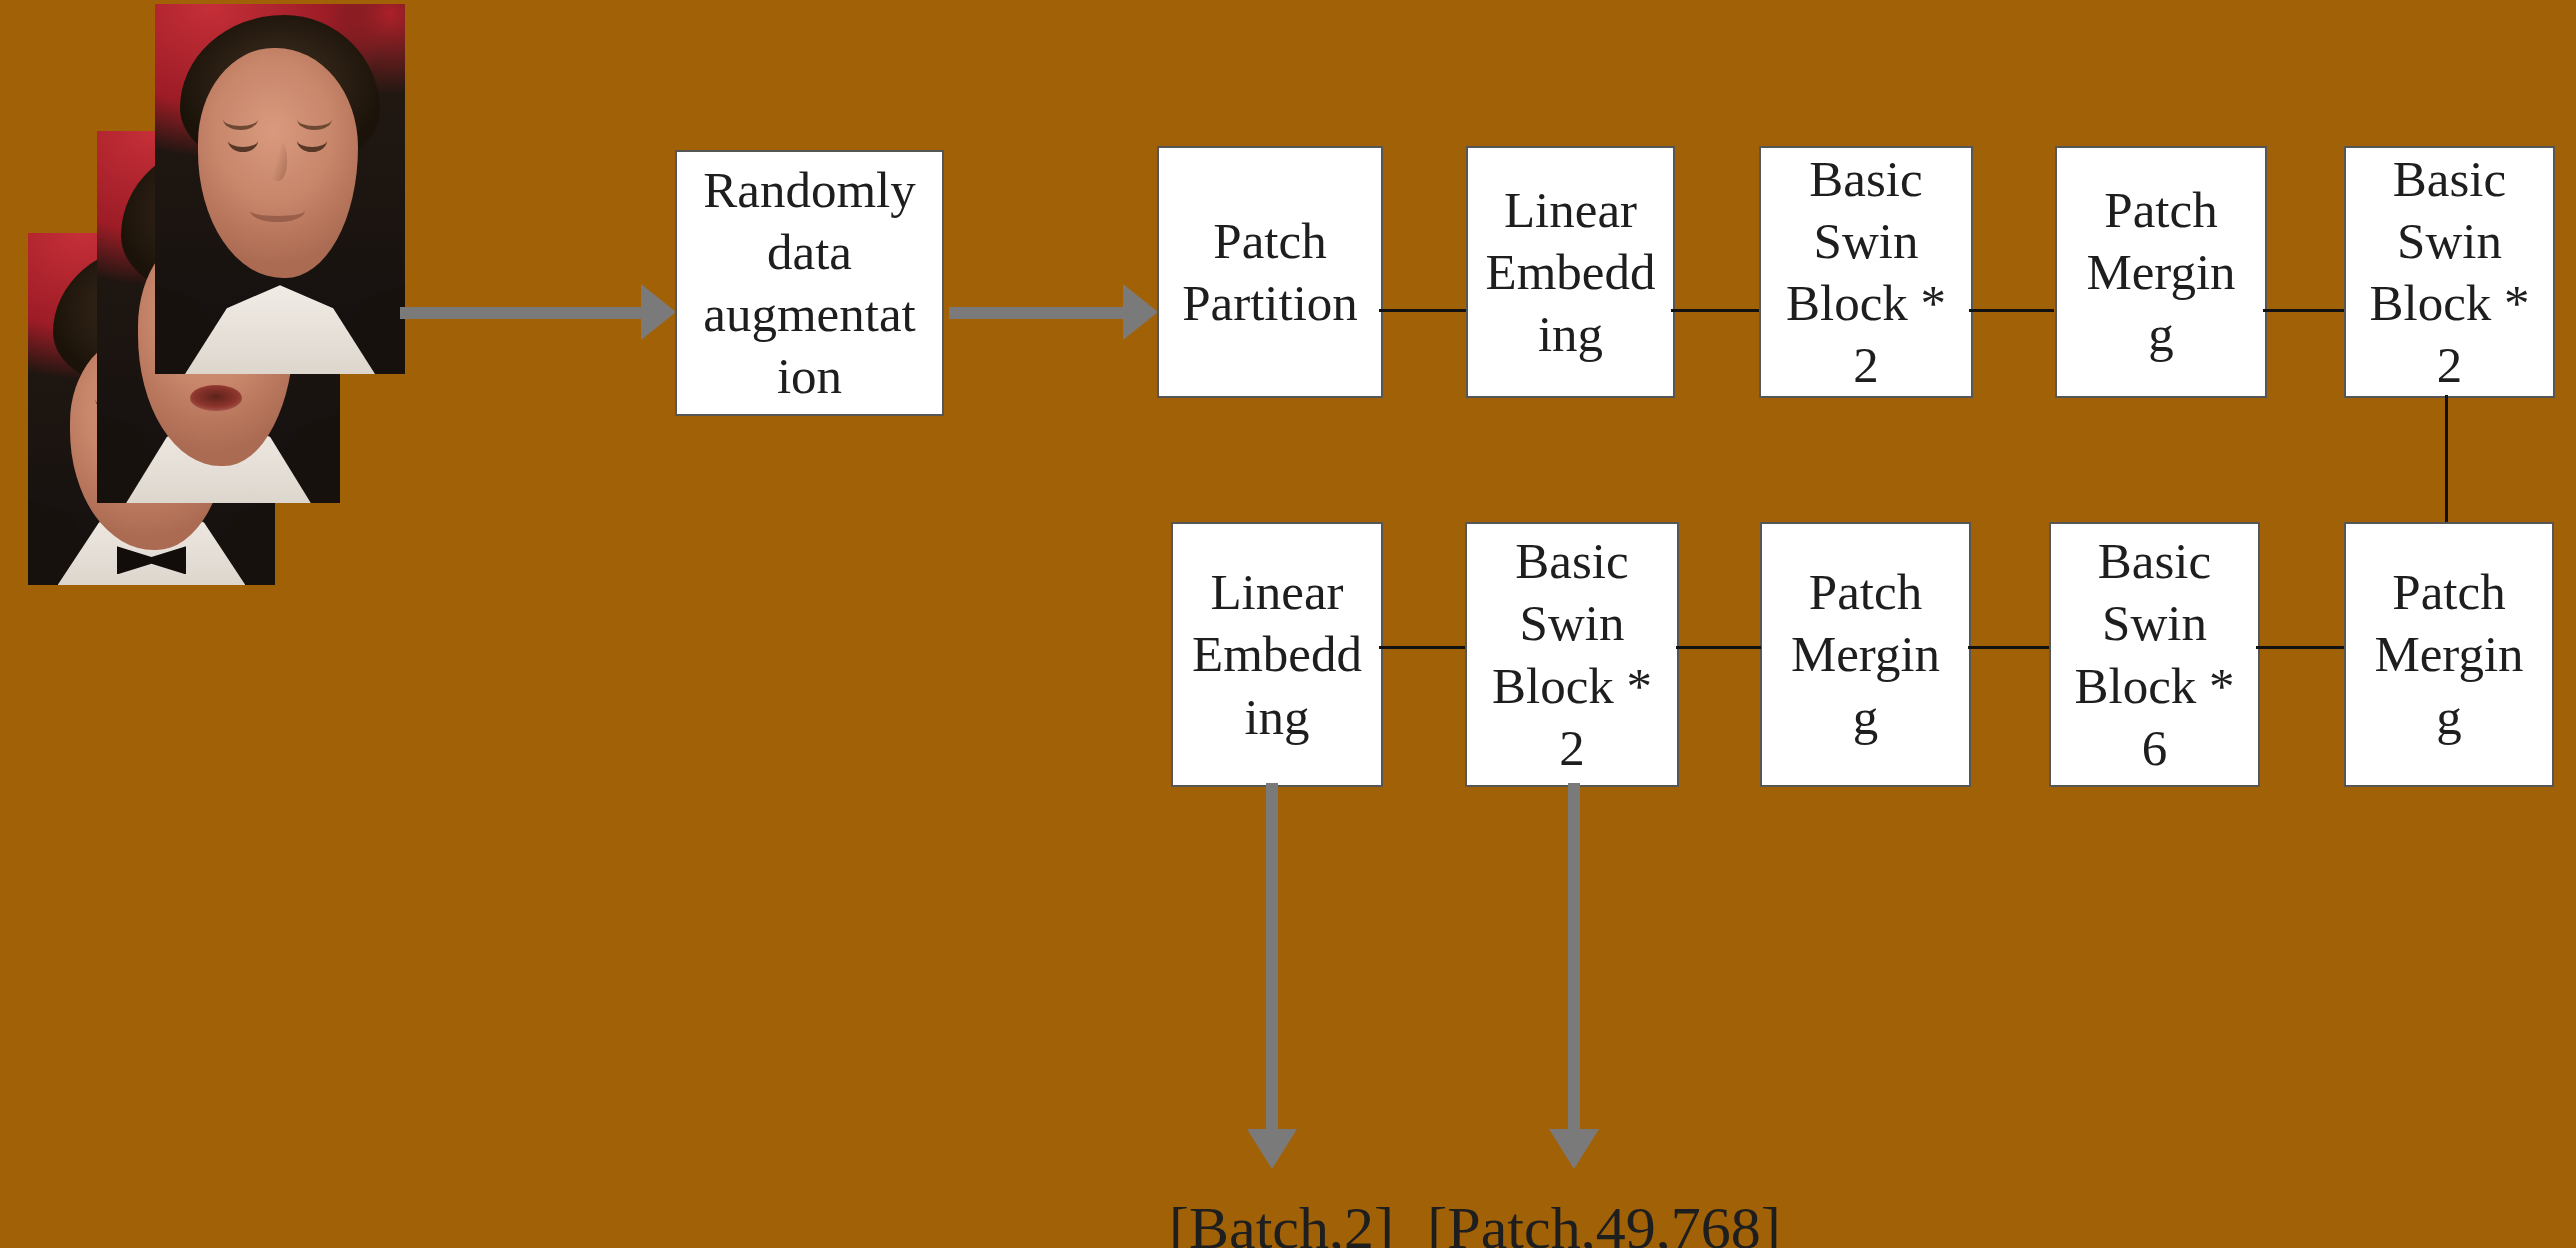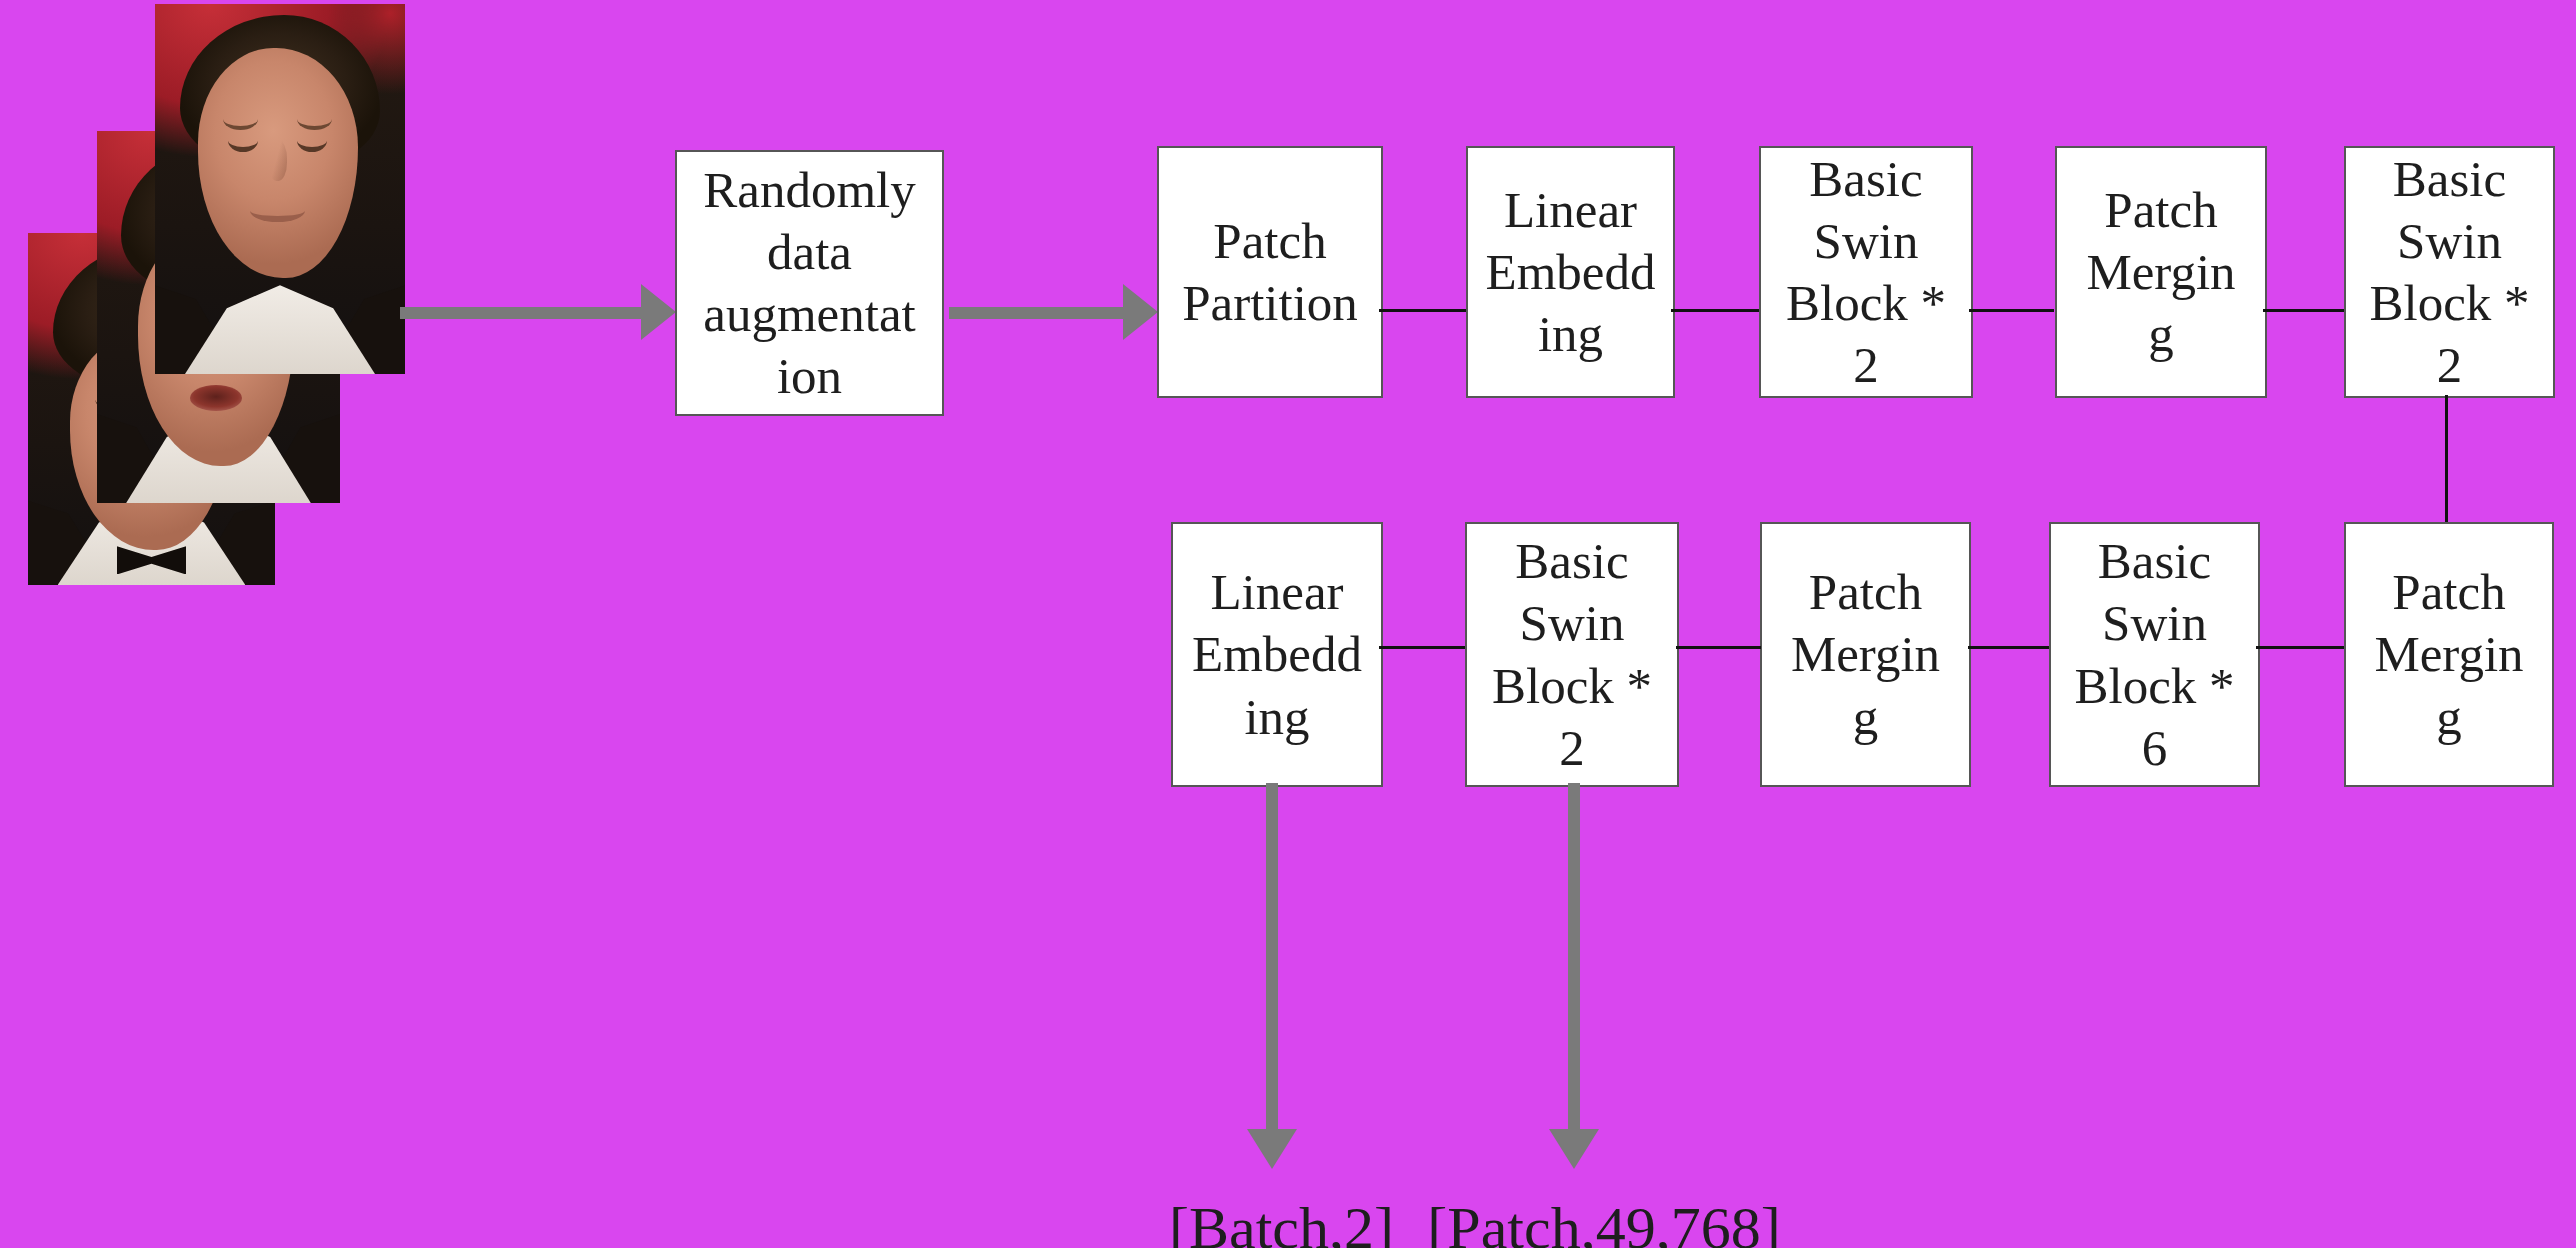--- a/index.html
+++ b/index.html
@@ -1,17 +1,17 @@
 <!DOCTYPE html>
 <html style="font-size:12.7px"><head>
 <meta charset="utf-8">
 <style>
   html,body{margin:0;padding:0;background:#ffffff;}
   body{width:2576px;height:1248px;font-family:"Liberation Serif","DejaVu Serif",serif;}
-  .canvas{position:relative;width:2576px;height:1248px;background:#d946ef;overflow:hidden;}
+  .canvas{position:relative;width:2576px;height:1248px;background:#a16207;overflow:hidden;}
 
   
   .node{position:absolute;display:flex;align-items:center;justify-content:center;
         text-align:center;white-space:pre-line;border:2.4px solid #565656;background:#ffffff;
         color:#1e1e1e;font-size:51px;line-height:1.22;}
 
   
   .conn{position:absolute;background:#111111;}
 
   

